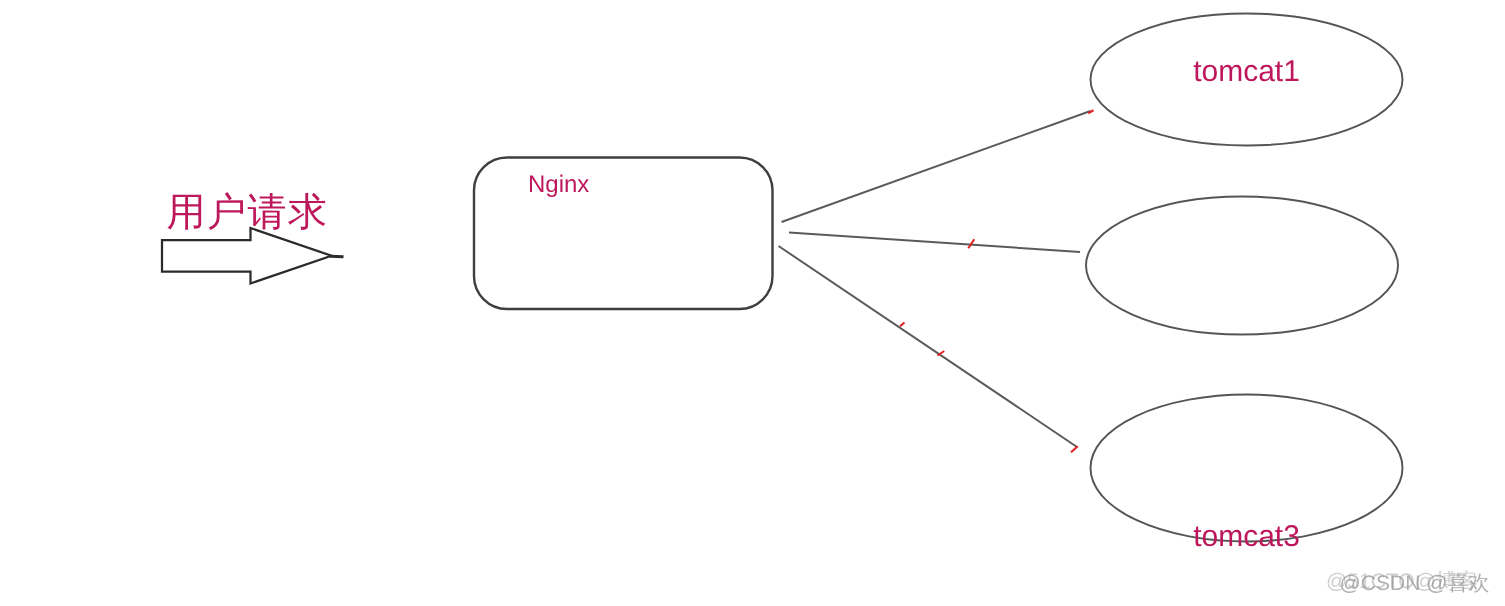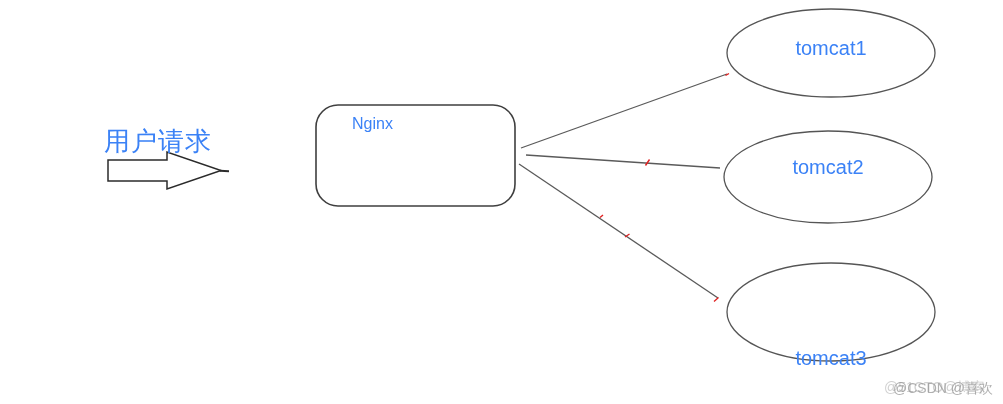--- a/index.html
+++ b/index.html
@@ -17,28 +17,29 @@
   }
   .diagram-svg {
     position: absolute;
     left: 0;
     top: 0;
     width: 1003px;
     height: 404px;
   }
   .label {
     position: absolute;
-    color: #3b82f6;
+    color: #be185d;
     white-space: nowrap;
     user-select: none;
   }
   .request-label {
     left: 104px;
     top: 124px;
     width: 122px;
+    text-align: center;
     font-size: 26px;
     letter-spacing: 1px;
     font-weight: 500;
   }
   .nginx-label {
     left: 352px;
     top: 115px;
     font-size: 16px;
   }
   .node-label {
@@ -92,20 +93,19 @@
     <ellipse cx="828" cy="177" rx="104" ry="46" fill="#ffffff" stroke="#555555" stroke-width="1.3"></ellipse>
     <ellipse cx="831" cy="312" rx="104" ry="49" fill="#ffffff" stroke="#555555" stroke-width="1.3"></ellipse>
   </svg>
 
   <div class="label request-label">用户请求</div>
 
   <div class="label nginx-label">Nginx</div>
 
   <div class="label node-label n1">tomcat1</div>
 
-  <div class="label node-label n2">tomcat2</div>
 
   <div class="label node-label n3">tomcat3</div>
 
   <div class="watermark back">@51CTO@博客</div>
   <div class="watermark front">@CSDN @喜欢</div>
 
 </div>
 
 </body></html>

